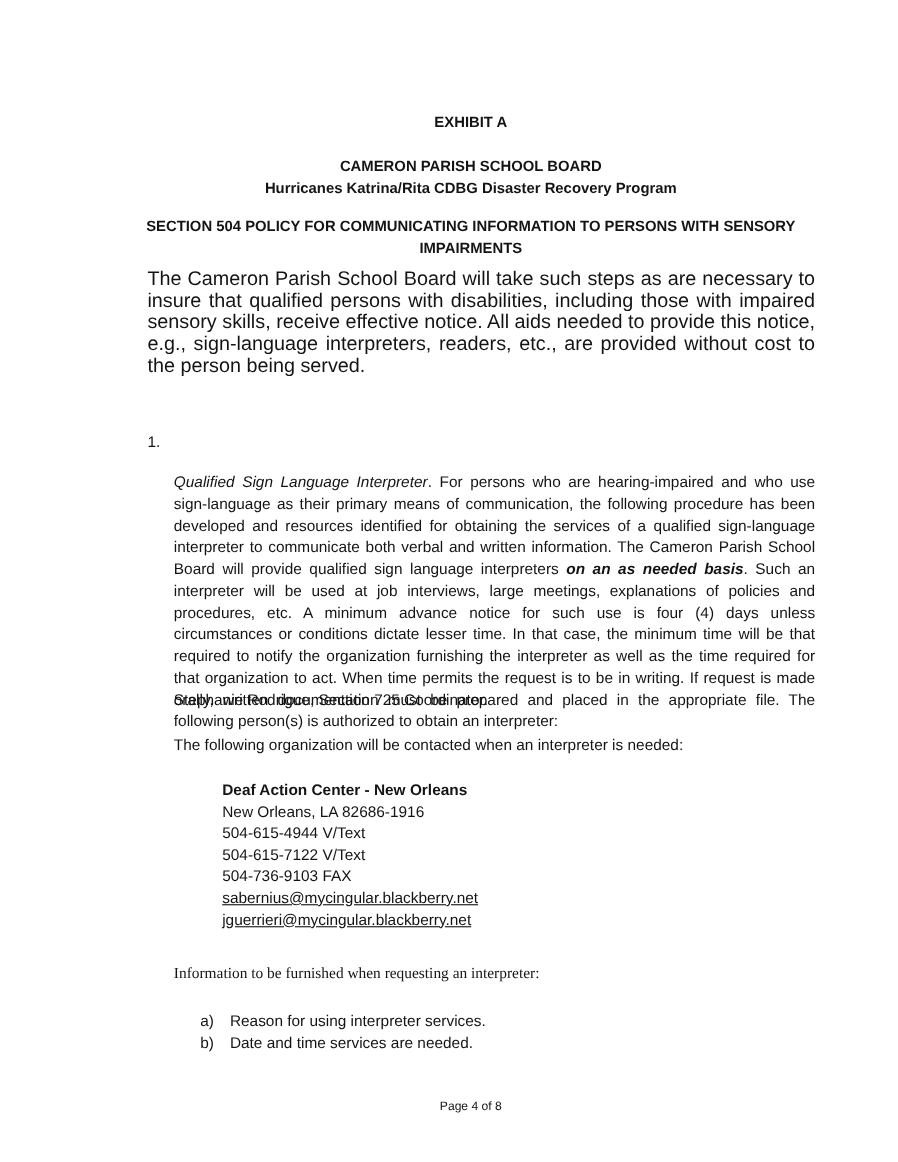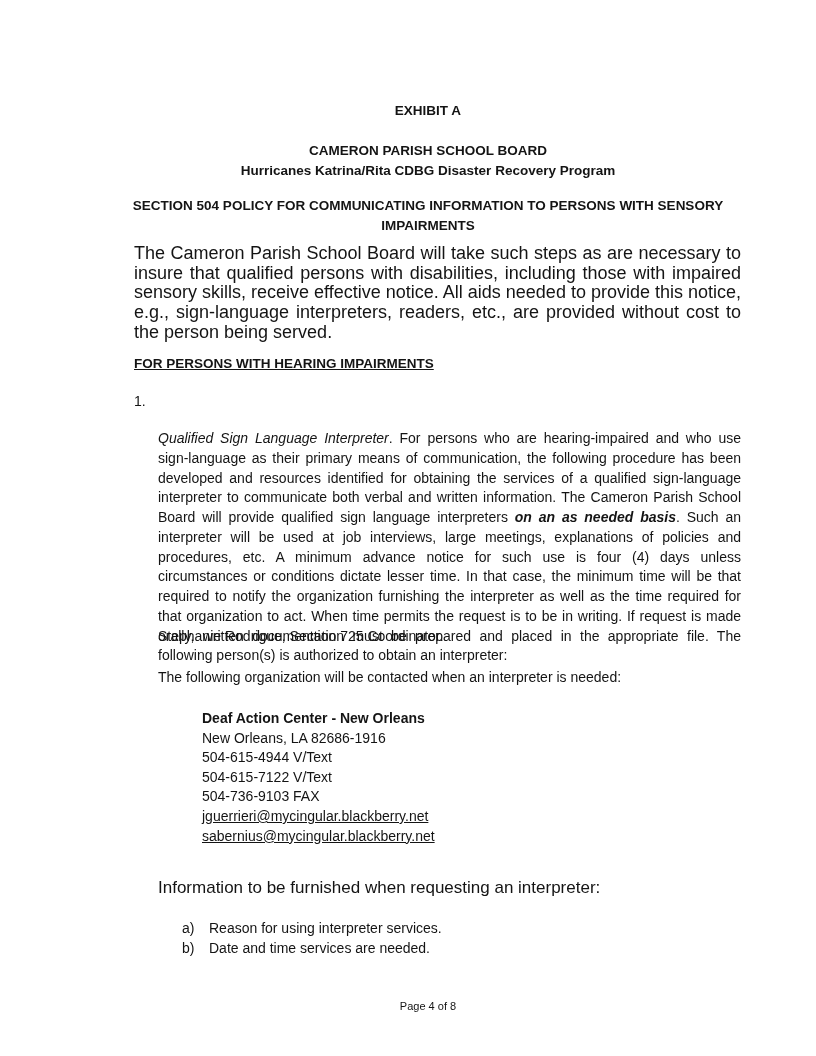--- a/index.html
+++ b/index.html
@@ -18,55 +18,54 @@
   .heading-hear { position: absolute; left: 122px; top: 356px; font-size: 13.5px; font-weight: bold; text-decoration: underline; }
   .item-num { position: absolute; left: 122px; top: 393px; font-size: 14px; }
   .item-body { position: absolute; left: 146px; width: 583px; top: 393px; font-size: 14px; line-height: 19.75px; text-align: justify; margin-top: 36px; }
   .item-body i { font-style: italic; }
   .coord { position: absolute; left: 146px; top: 628px; font-size: 14px; }
   .coord .u { }
   .org-intro { position: absolute; left: 146px; top: 669px; font-size: 14px; }
   .contact { position: absolute; left: 146px; top: 709px; font-size: 14px; line-height: 19.6px; }
   .contact div { white-space: nowrap; padding-left: 44px; }
   .contact .email { text-decoration: underline; }
-  .info { position: absolute; left: 146px; top: 878px; font-size: 17px; }
+  .info { position: absolute; left: 146px; top: 878px; font-size: 14px; font-family: Liberation Serif, serif; }
   .list { position: absolute; left: 146px; top: 919px; font-size: 14px; line-height: 19.8px; }
   .list .row { display: flex; }
   .list .lbl { width: 27px; padding-left: 24px; }
   .footer { top: 1000px; font-size: 11px; left: 8px; }
 </style>
 </head>
 <body>
 
 <div class="page">
   <div class="center exhibit">EXHIBIT A</div>
   <div class="center org">CAMERON PARISH SCHOOL BOARD</div>
   <div class="center program">Hurricanes Katrina/Rita CDBG Disaster Recovery Program</div>
   <div class="center sec1">SECTION 504 POLICY FOR COMMUNICATING INFORMATION TO PERSONS WITH SENSORY</div>
   <div class="center sec2">IMPAIRMENTS</div>
 
   <div class="para intro">The Cameron Parish School Board will take such steps as are necessary to insure that qualified persons with disabilities, including those with impaired sensory skills, receive effective notice.  All aids needed to provide this notice, e.g., sign-language interpreters, readers, etc., are provided without cost to the person being served.</div>
 
-  <div class="heading-hear">FOR PERSONS WITH HEARING IMPAIRMENTS</div>
 
   <div class="item-num">1.</div>
   <div class="item-body"><i>Qualified Sign Language Interpreter</i><span>.  For persons who are hearing-impaired and who use sign-language as their primary means of communication, the following procedure has been developed and resources identified for obtaining the services of a qualified sign-language interpreter to communicate both verbal and written information.  The Cameron Parish School Board will provide qualified sign language interpreters </span><b><i>on an as needed basis</i></b><span>.  Such an interpreter will be used at job interviews, large meetings, explanations of policies and procedures, etc.  A minimum advance notice for such use is four (4) days unless circumstances or conditions dictate lesser time.  In that case, the minimum time will be that required to notify the organization furnishing the interpreter as well as the time required for that organization to act.  When time permits the request is to be in writing.  If request is made orally, written documentation must be prepared and placed in the appropriate file. The following person(s) is authorized to obtain an interpreter:</span></div>
 
   <div class="coord"><span class="u">Stephanie Rodrigue,</span><span> Section 725 Coordinator.</span></div>
 
   <div class="org-intro">The following organization will be contacted when an interpreter is needed:</div>
 
   <div class="contact">
     <div class="bold">Deaf Action Center - New Orleans</div>
     <div>New Orleans, LA 82686-1916</div>
     <div>504-615-4944 V/Text</div>
     <div>504-615-7122 V/Text</div>
     <div>504-736-9103 FAX</div>
+    <div class="email">sabernius@mycingular.blackberry.net</div>
     <div class="email">jguerrieri@mycingular.blackberry.net</div>
-    <div class="email">sabernius@mycingular.blackberry.net</div>
   </div>
 
   <div class="info">Information to be furnished when requesting an interpreter:</div>
 
   <div class="list">
     <div class="row">
       <span class="lbl">a)</span>
       <span>Reason for using interpreter services.</span>
     </div>
     <div class="row">

